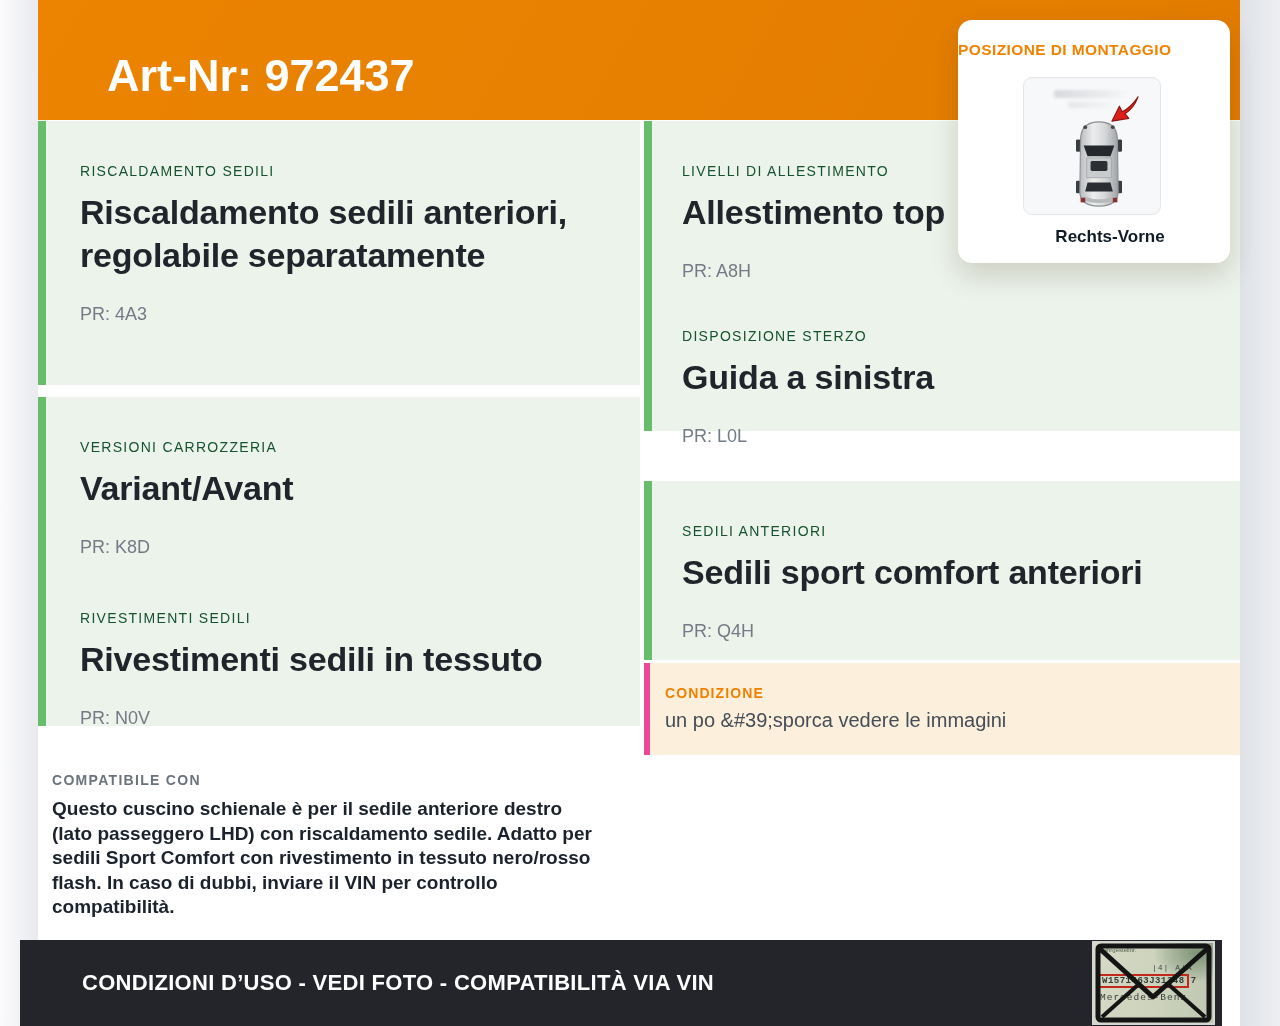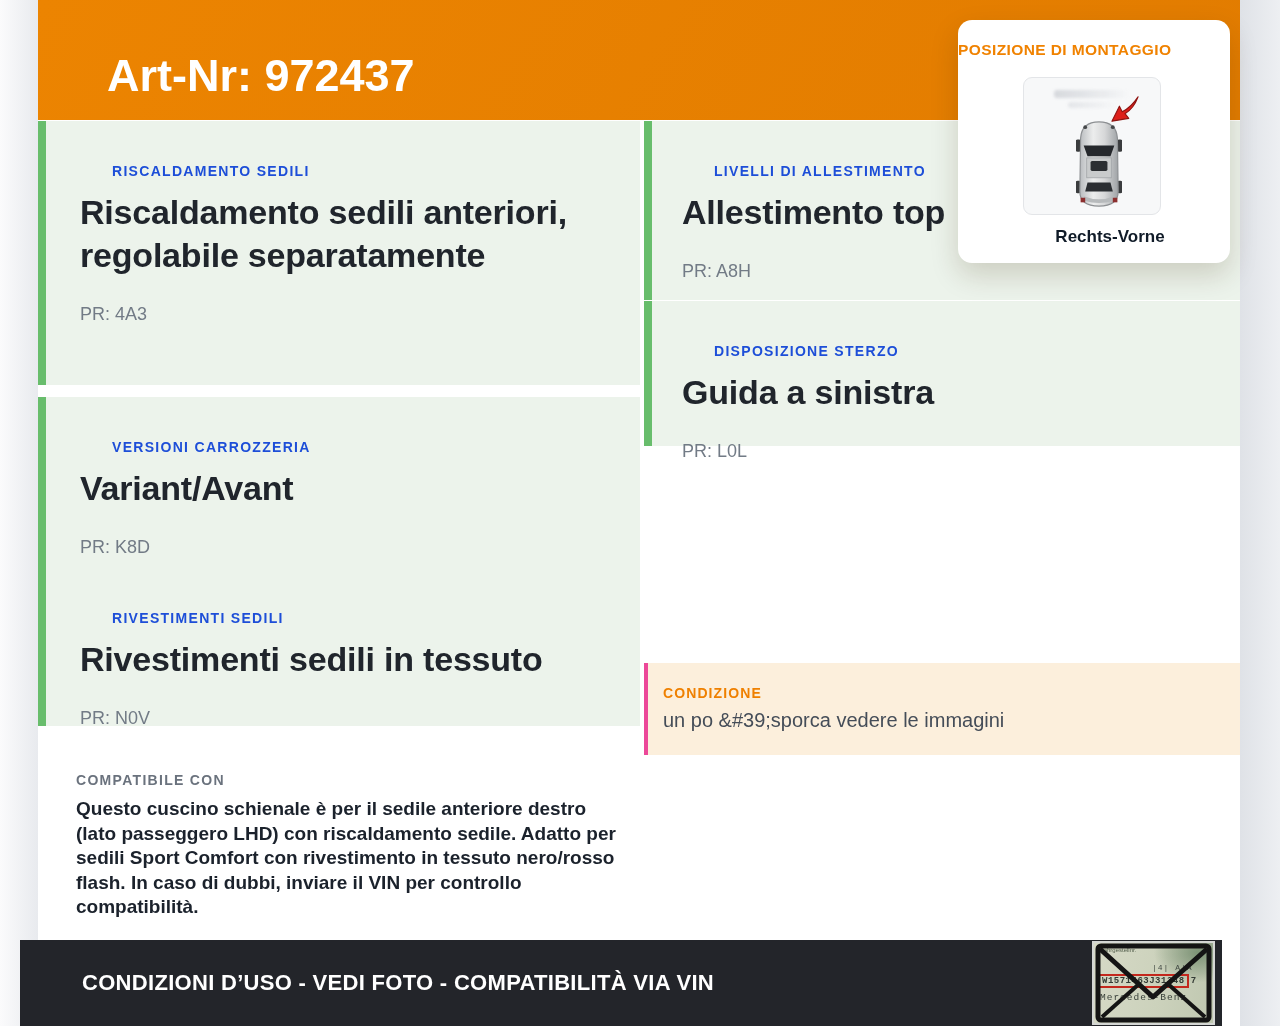--- a/index.html
+++ b/index.html
@@ -11,34 +11,34 @@
   .rail-right{position:absolute;left:1240px;top:0;width:40px;height:1026px;
               background:linear-gradient(90deg,#dfe2e7 0%,#edeff2 100%);}
   
   .header{position:absolute;left:38px;top:0;width:1202px;height:120px;
           background:linear-gradient(120deg,#ec8401 0%,#e27c00 100%);}
   .header h1{position:absolute;left:61px;top:36px;margin:8px;line-height:64px;
              font-size:45px;font-weight:700;color:#ffffff;letter-spacing:0;}
   
   .card{position:absolute;box-sizing:border-box;background:#ecf3eb;
         border-left:8px solid #68bd6c;padding:42px 18px 0 34px;}
-  .card .label{font-size:14px;font-weight:700;color:#1d4ed8;letter-spacing:1.3px;margin-left:32px;}
+  .card .label{font-size:14px;font-weight:400;color:#14532d;letter-spacing:1.3px;}
   .card .title{margin-top:12px;font-size:34px;line-height:43px;font-weight:700;
                color:#20252c;letter-spacing:-0.2px;white-space:nowrap;}
   .card .title.wrap{white-space:normal;max-width:490px;}
   .card .pr{margin-top:27px;font-size:18px;color:#727b86;}
   .rcard{padding-left:30px;}
   
-  .compat{position:absolute;box-sizing:border-box;background:#ffffff;padding:22px 20px 0 38px;}
+  .compat{position:absolute;box-sizing:border-box;background:#ffffff;padding:22px 20px 0 14px;}
   .compat .label{font-size:14px;font-weight:700;color:#6a727d;letter-spacing:1.3px;}
   .compat .body{margin-top:9px;width:548px;font-size:19px;line-height:24.6px;
                 font-weight:700;color:#1b222c;}
   
   .cond{position:absolute;box-sizing:border-box;background:#fcefdc;
-        border-left:4px solid #ec4899;padding:22px 0 0 15px;}
+        border-left:6px solid #ec4899;padding:22px 0 0 15px;}
   .cond .label{font-size:14px;font-weight:700;color:#ef8000;letter-spacing:1.1px;}
   .cond .body{margin-top:8px;font-size:20px;color:#454d58;}
   
   .mount{position:absolute;left:958px;top:20px;width:272px;height:243px;background:#ffffff;
          border-radius:14px;box-shadow:0 12px 28px rgba(60,40,0,.18);z-index:10;}
   .mount .mtitle{position:absolute;top:21px;left:0;width:100%;text-align:left;
                  font-size:15.5px;font-weight:700;color:#f08200;letter-spacing:.4px;}
   .mount .mbox{position:absolute;left:65px;top:57px;width:138px;height:138px;
                background:#f7f8f9;border:1px solid #e3e5e8;border-radius:9px;box-sizing:border-box;}
   .wm1,.wm2{position:absolute;border-radius:3px;filter:blur(1.5px);
@@ -105,26 +105,31 @@
     <div class="label">COMPATIBILE CON</div>
     <div class="body">Questo cuscino schienale è per il sedile anteriore destro (lato passeggero LHD) con riscaldamento sedile. Adatto per sedili Sport Comfort con rivestimento in tessuto nero/rosso flash. In caso di dubbi, inviare il VIN per controllo compatibilità.</div>
   </div>
 
   <div class="card rcard" style="left:644px;top:121px;width:596px;height:179px;">
     <div class="label">LIVELLI DI ALLESTIMENTO</div>
     <div class="title">Allestimento top</div>
     <div class="pr">PR: A8H</div>
   </div>
 
-  <div class="card rcard" style="left:644px;top:301px;width:596px;height:145px;">
+  <div class="card rcard" style="left:644px;top:286px;width:596px;height:145px;">
     <div class="label">DISPOSIZIONE STERZO</div>
     <div class="title">Guida a sinistra</div>
     <div class="pr">PR: L0L</div>
   </div>
 
+  <div class="card rcard" style="left:644px;top:481px;width:596px;height:179px;">
+    <div class="label">SEDILI ANTERIORI</div>
+    <div class="title">Sedili sport comfort anteriori</div>
+    <div class="pr">PR: Q4H</div>
+  </div>
 
   <div class="cond" style="left:644px;top:663px;width:596px;height:92px;">
     <div class="label">CONDIZIONE</div>
     <div class="body">un po &amp;#39;sporca vedere le immagini</div>
   </div>
 
   <div class="mount">
     <div class="mtitle">POSIZIONE DI MONTAGGIO</div>
     <div class="mbox">
       <div class="wm1"></div>

